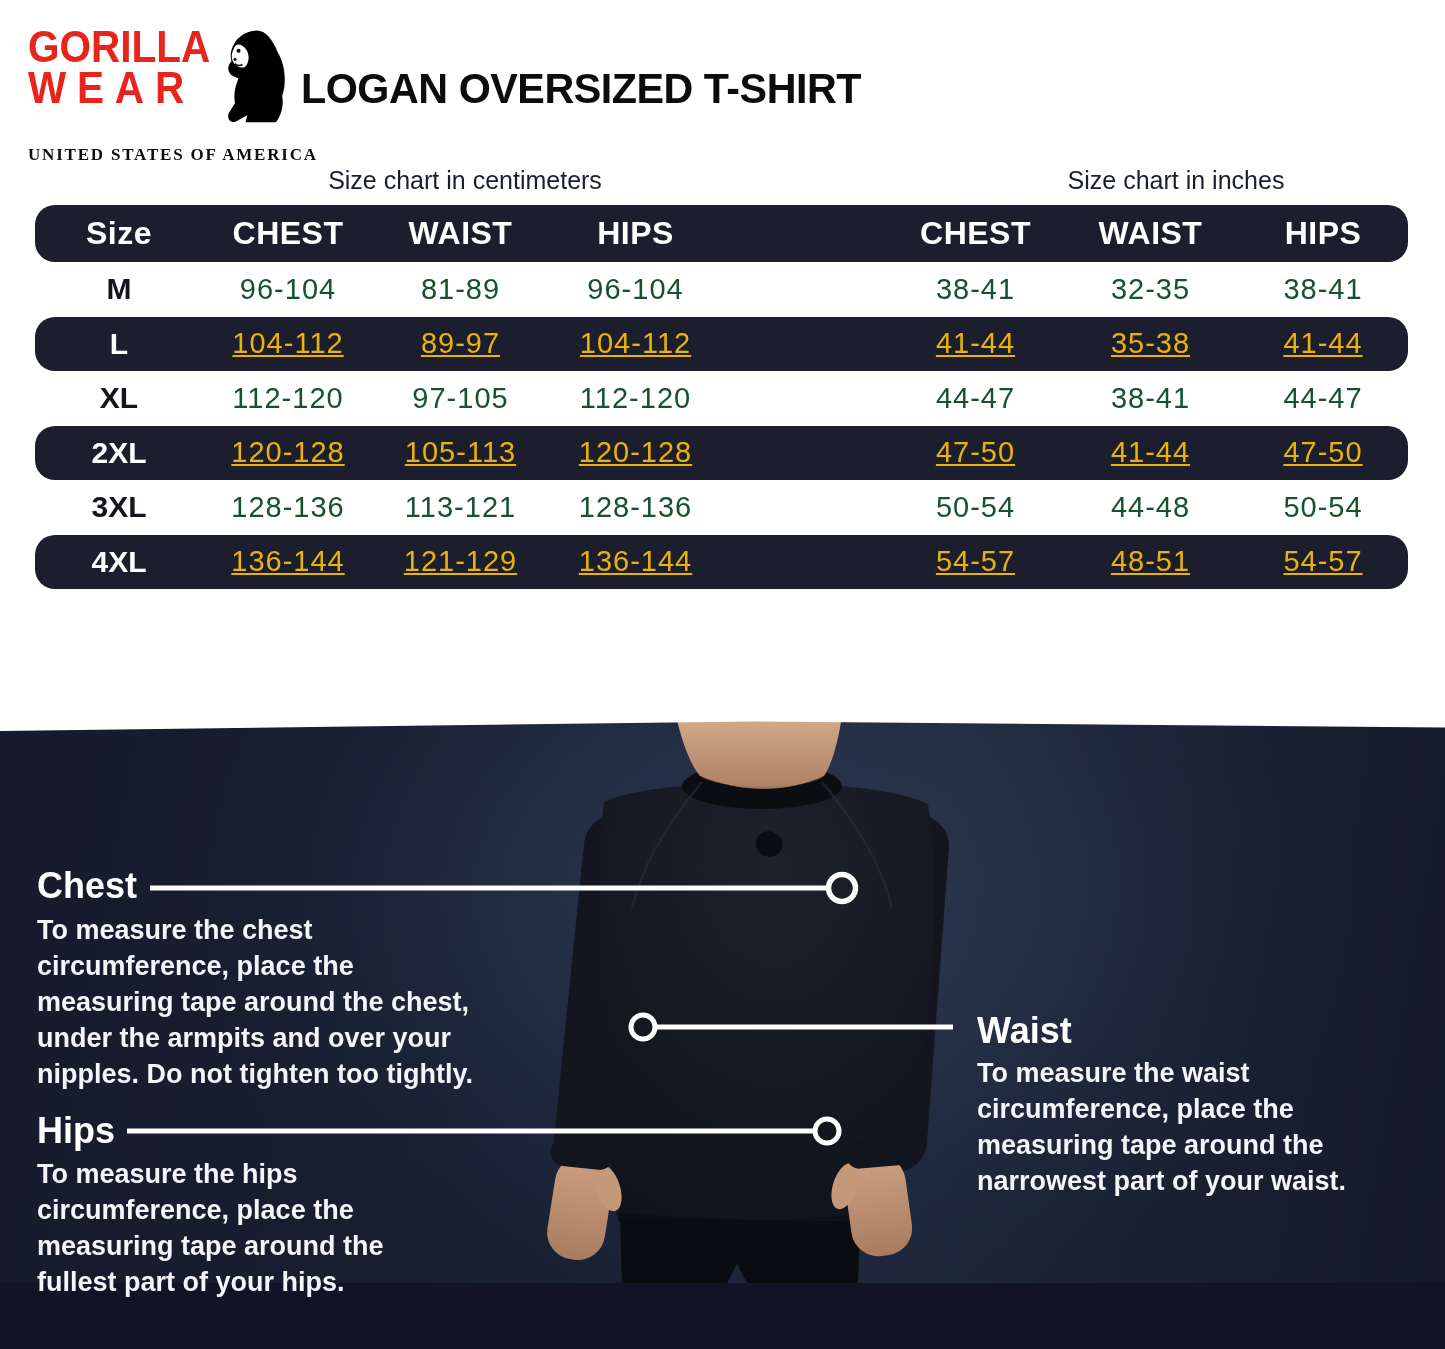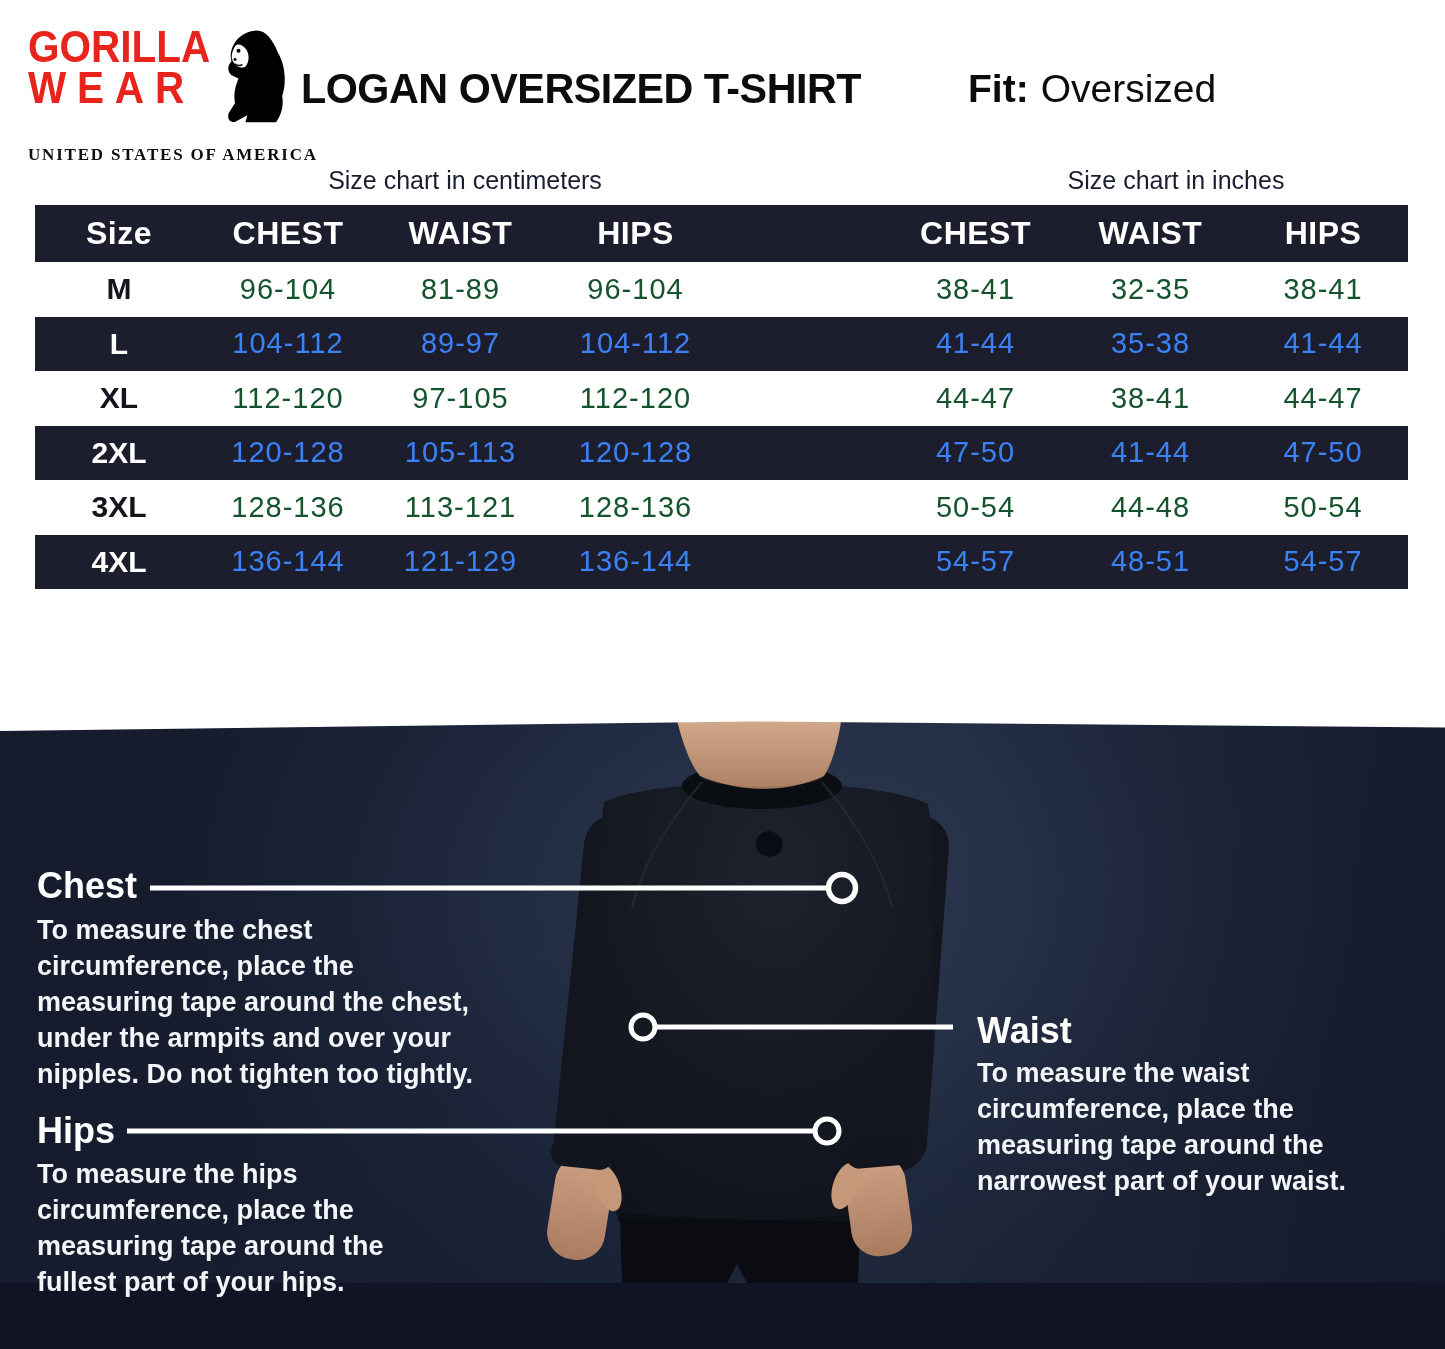--- a/index.html
+++ b/index.html
@@ -26,29 +26,29 @@
 
   
   .chart-title { position:absolute; top:166px; transform:translateX(-50%); font-size:25px;
                  font-weight:normal; color:#1b1e30; white-space:nowrap; }
   .chart-title.cm { left:465px; }
   .chart-title.inch { left:1152px;margin-left:24px; }
 
   
   .size-table { position:absolute; left:35px; top:205px; width:1373px; }
   .trow { display:grid; grid-template-columns:168px 170px 175px 175px 165px 175px 175px 170px;
-          align-items:center; height:54.5px; }
+          align-items:center; height:54.5px;border-radius:20px; }
   .trow.thead { height:57px; background:#1c1e2d; }
   .trow.dark  { background:#1c1e2d; }
   .cell { text-align:center; }
   .thead .cell { color:#ffffff; font-weight:bold; font-size:32px; letter-spacing:0.5px; }
   .size-cell { font-weight:bold; font-size:30px; color:#14151c; }
   .num-cell  { font-size:29px; font-weight:normal; letter-spacing:1px; color:#14532d; }
   .trow.dark .size-cell { color:#ffffff; }
-  .trow.dark .num-cell  { color:#3b82f6; }
+  .trow.dark .num-cell  { color:#eab308;text-decoration:underline; }
 
   
   .hero { position:absolute; left:0; top:716px; width:1445px; height:633px;
           background:
             radial-gradient(760px 560px at 53% 28%, rgba(92,112,152,0.30), rgba(52,66,98,0.12) 55%, rgba(0,0,0,0) 78%),
             linear-gradient(100deg, #151b2c 0%, #182033 42%, #1d2639 62%, #141a2b 100%);
           overflow:hidden; }
   .hero-slant { position:absolute; left:0; top:0; width:100%; height:16px; background:#ffffff;
                 clip-path:polygon(0 0, 100% 0, 100% 72%, 52% 34%, 0 94%); }
   .hero-strip { position:absolute; left:0; top:567px; width:100%; height:66px; background:#111424; }
@@ -82,23 +82,20 @@
         <circle cx="34" cy="26" r="2.3" fill="#000000"></circle>
         <circle cx="30" cy="36" r="1.7" fill="#000000"></circle>
         <path d="M30 41 Q34 44.5 38.5 42" stroke="#000000" stroke-width="1.6" fill="none"></path>
       </svg>
     </div>
     <div class="brand-tagline">UNITED STATES OF AMERICA</div>
   </div>
 
   <div class="product-title">LOGAN OVERSIZED T-SHIRT</div>
 
-  <div class="fit">
-    <span class="fit-label">Fit:</span><span>Oversized</span>
-  </div>
 
   <div class="chart-title cm">Size chart in centimeters</div>
   <div class="chart-title inch">Size chart in inches</div>
 
   <div class="size-table">
 
     <div class="trow thead">
       <div class="cell">Size</div>
       <div class="cell">CHEST</div>
       <div class="cell">WAIST</div>

